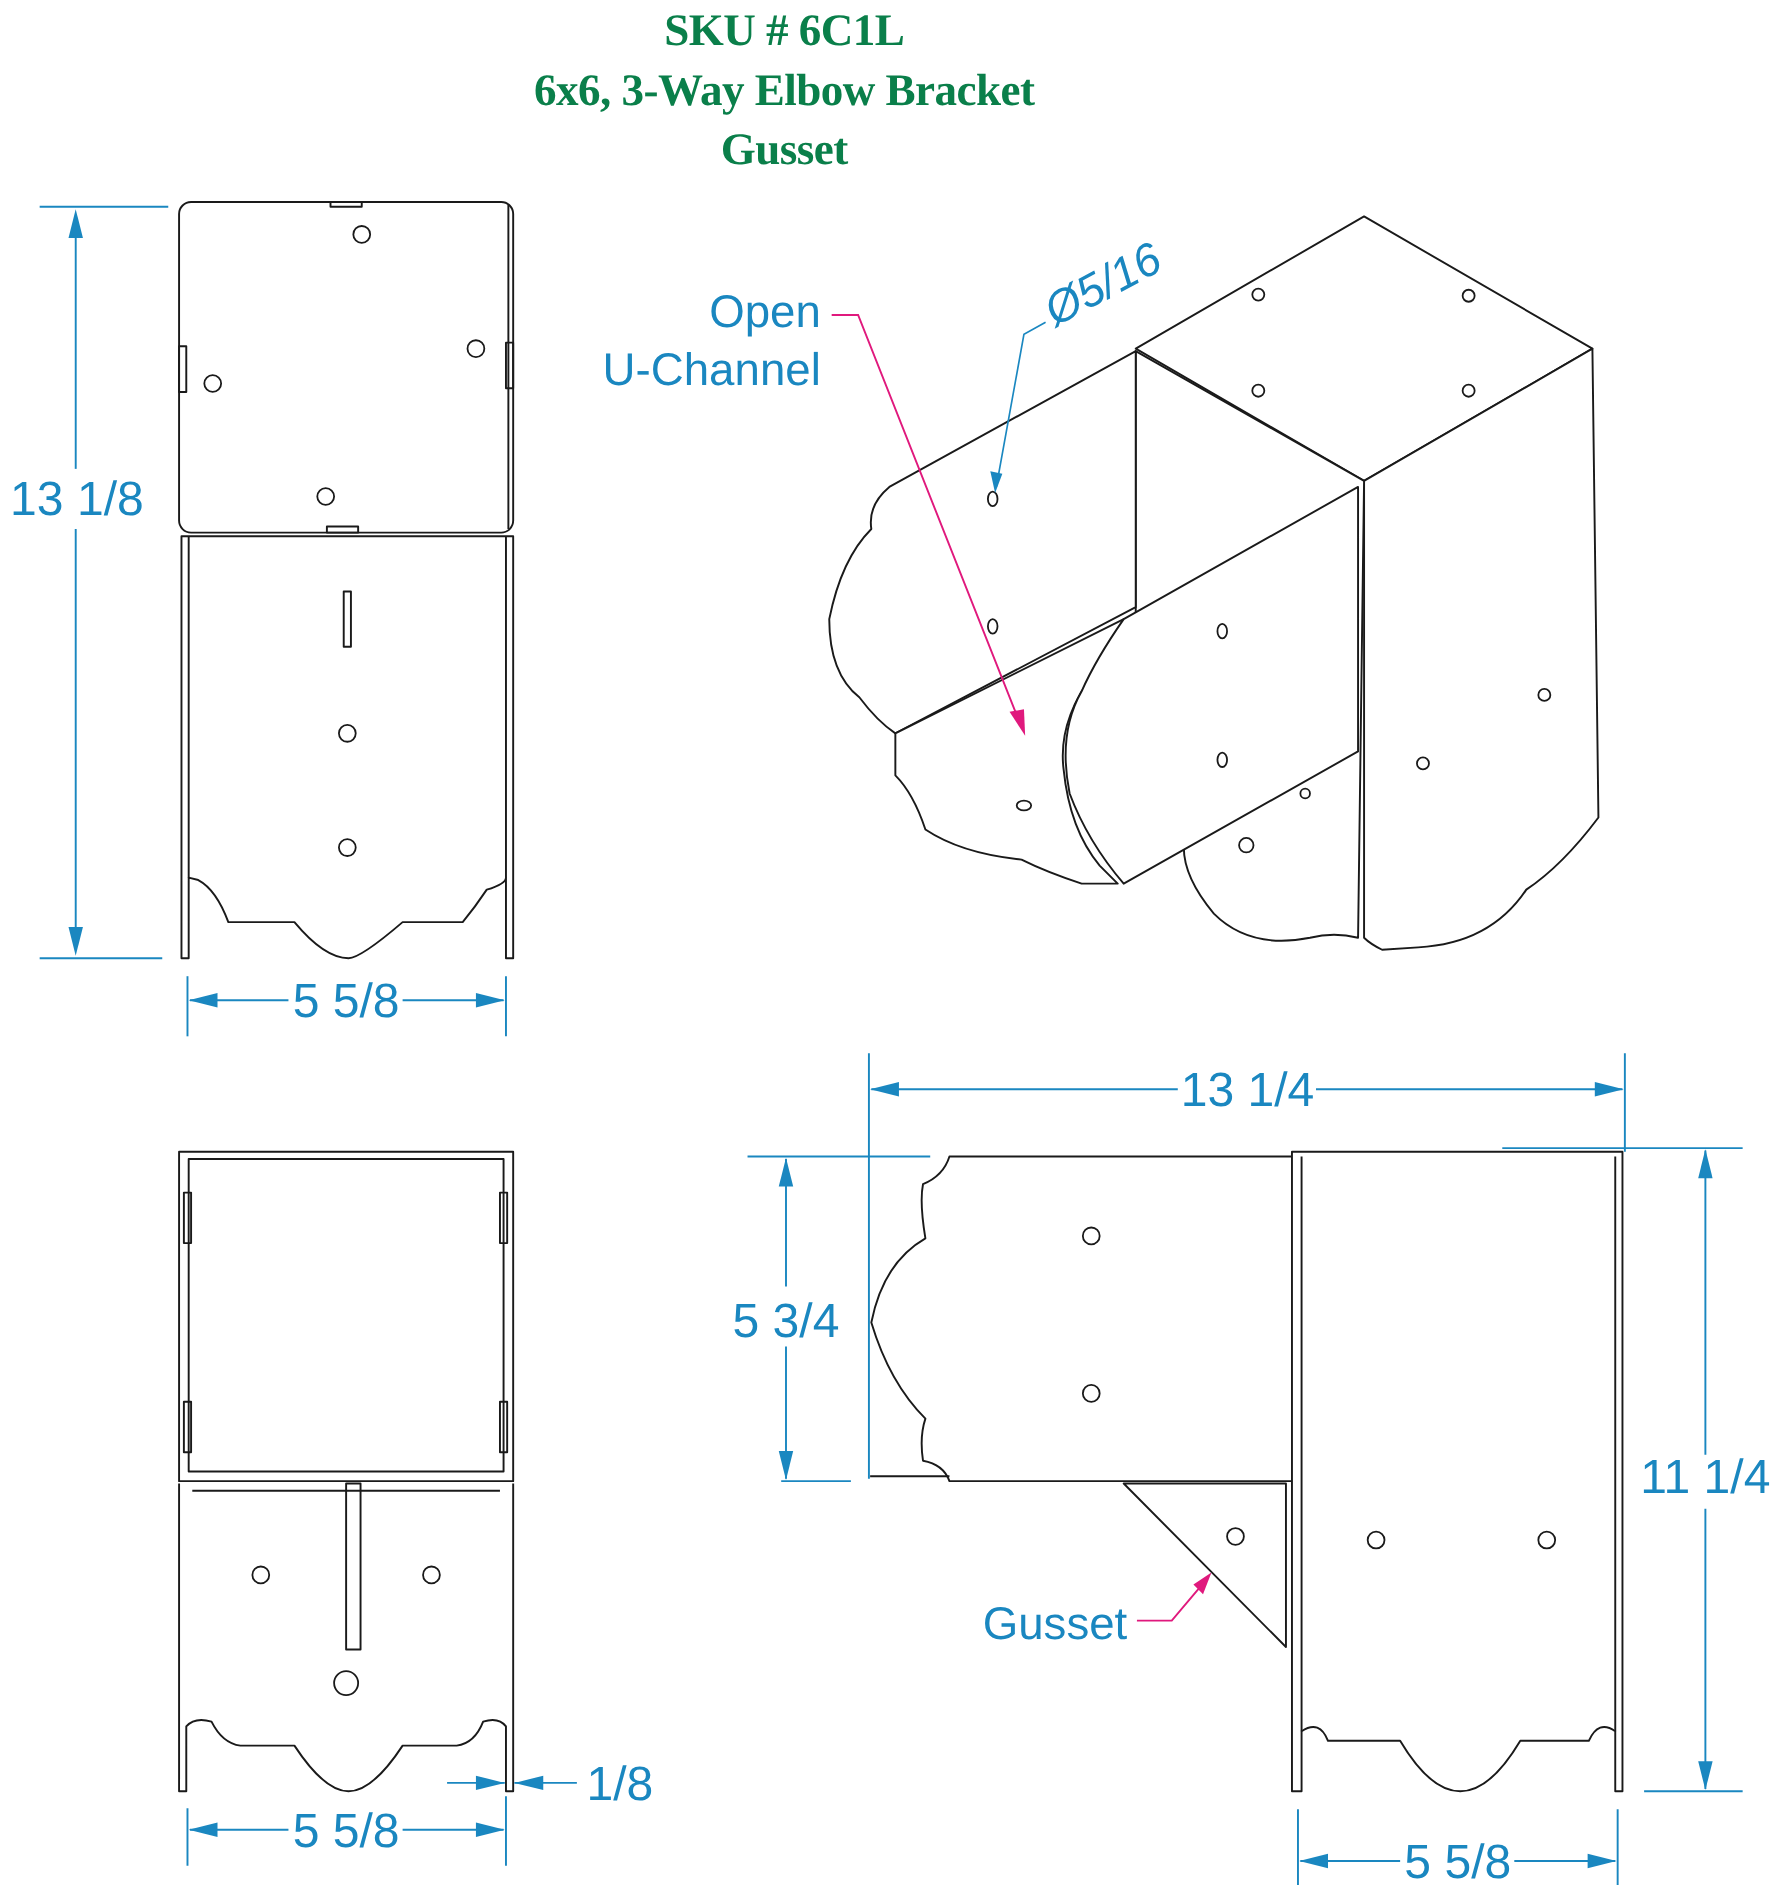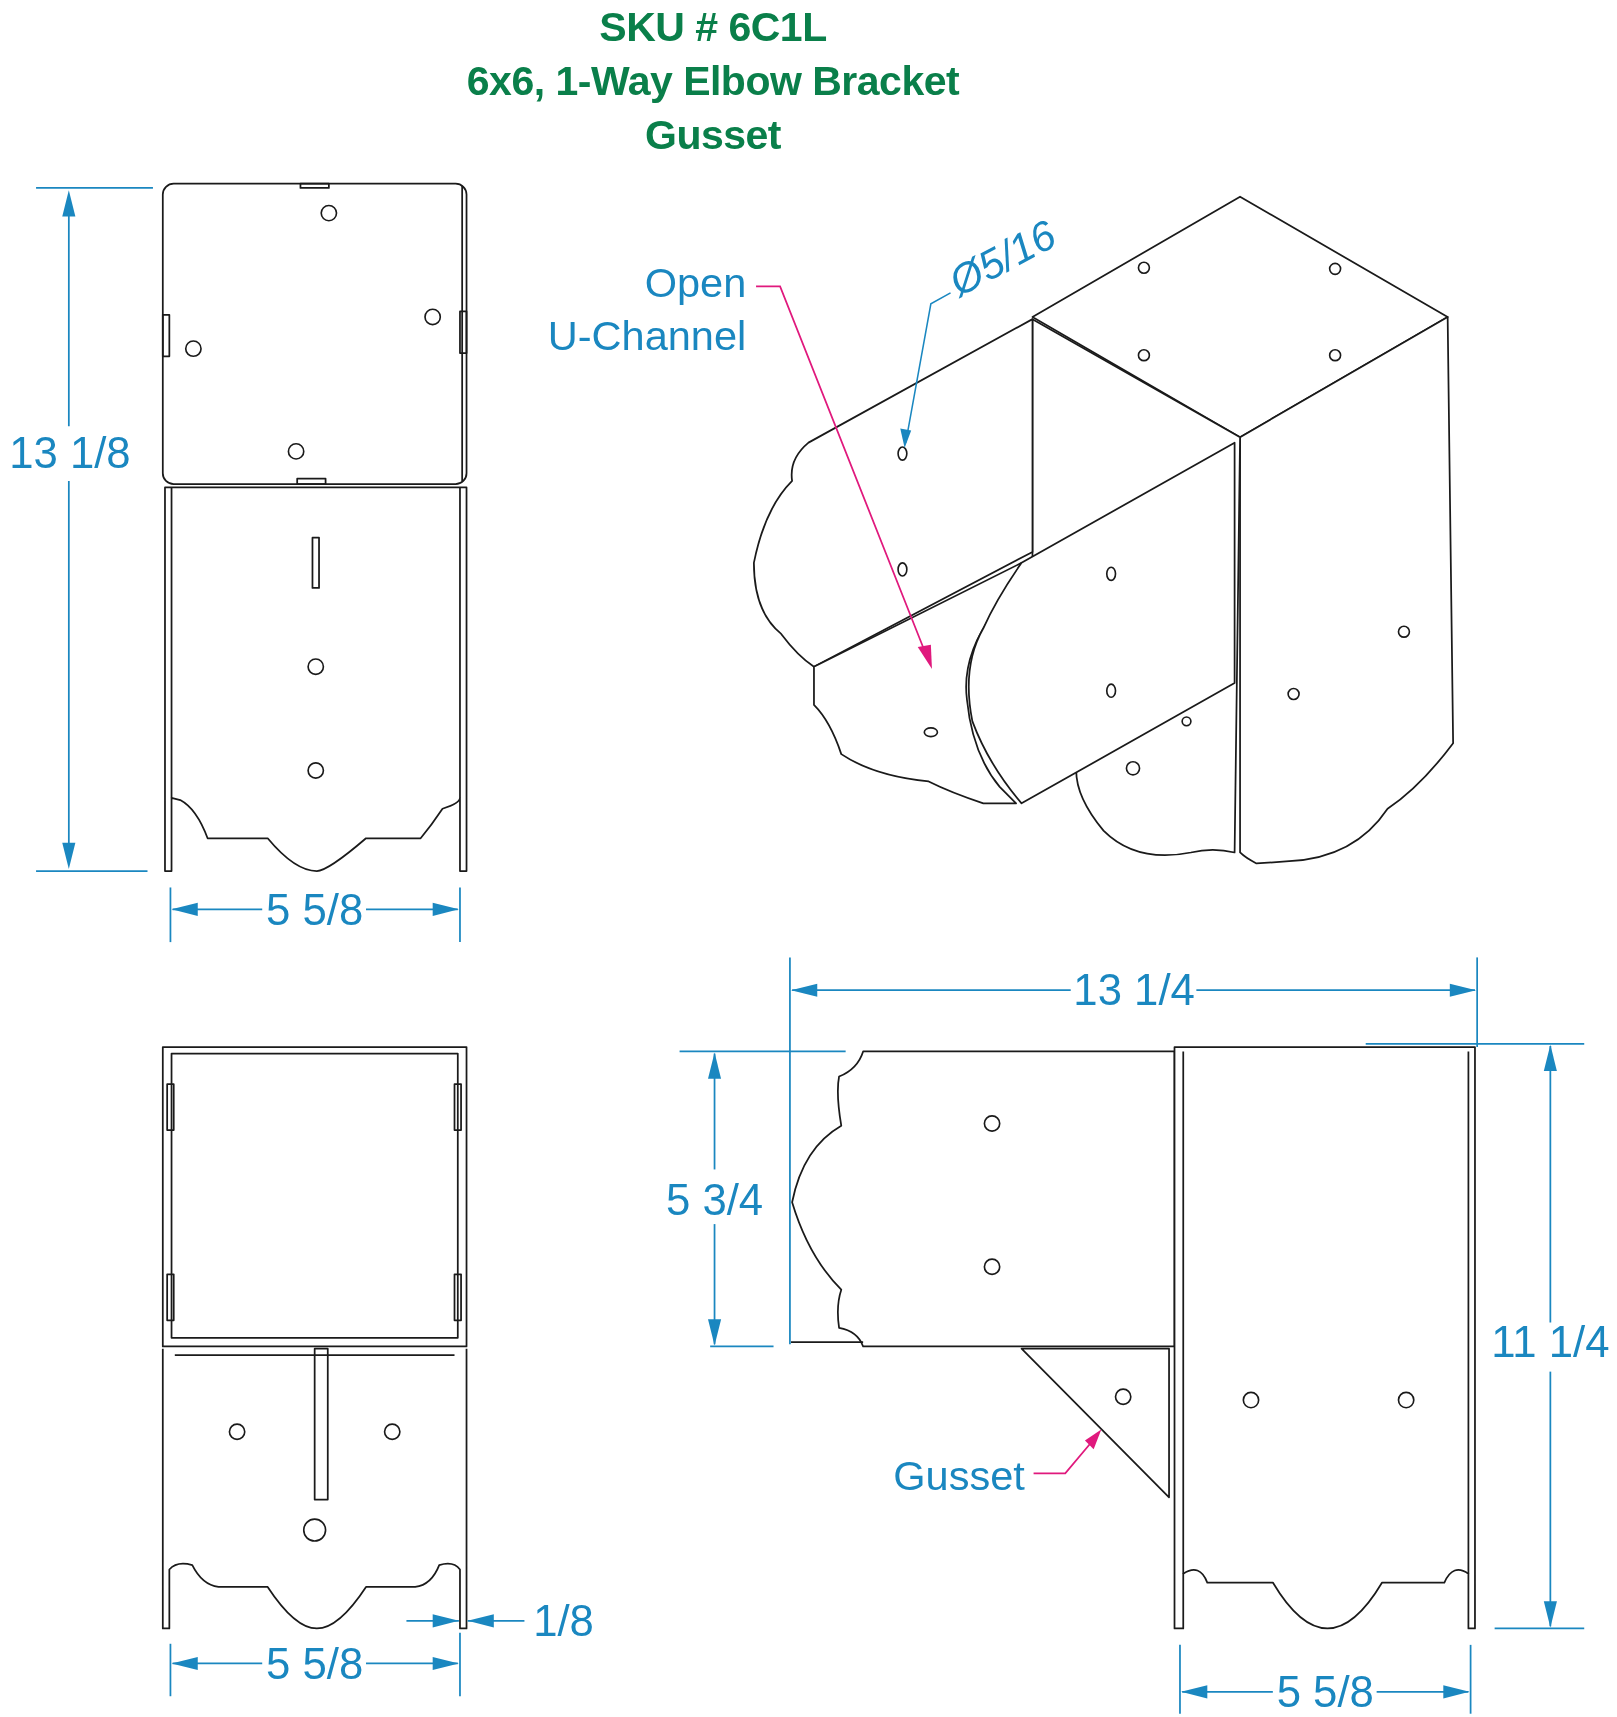--- a/index.html
+++ b/index.html
@@ -1,37 +1,37 @@
 <!DOCTYPE html>
 <html><head>
 <meta charset="utf-8">
 <style>
   html, body { margin:0; padding:0; background:#ffffff; }
   body { width:1617px; height:1717px; overflow:hidden; position:relative; font-family:"Liberation Sans", sans-serif; }
   #stage { position:absolute; left:0; top:0; width:1617px; height:1717px; }
-  .title-block { position:absolute; left:0; top:0; width:1426px; text-align:center; color:#0a7f4a; font-weight:bold; font-family:Liberation Sans, sans-serif; }
+  .title-block { position:absolute; left:0; top:0; width:1426px; text-align:center; color:#0a7f4a; font-weight:bold; font-family:Liberation Serif, serif; }
   .title-line { display:block; font-size:41px; line-height:54px; letter-spacing:-0.5px; }
   svg text { font-family:"Liberation Sans", sans-serif; }
   .dim { fill:#1a87c0; font-size:40px; }
   .lbl { fill:#1a87c0; font-size:38px; }
   .part { fill:none; stroke:#1a1a1a; stroke-width:1.6; stroke-linejoin:round; }
   .partw { fill:#ffffff; stroke:#1a1a1a; stroke-width:1.6; stroke-linejoin:round; }
   .hole { fill:#ffffff; stroke:#1a1a1a; stroke-width:1.5; }
   .dl { stroke:#1a87c0; stroke-width:1.6; fill:none; }
   .ah { fill:#1a87c0; }
   .lead { stroke:#e0197d; stroke-width:1.6; fill:none; }
   .leadh { fill:#e0197d; }
   .lead2 { stroke:#1a87c0; stroke-width:1.4; fill:none; }
 </style>
 </head>
 <body>
 
 <div class="title-block">
   <span class="title-line">SKU # 6C1L</span>
-  <span class="title-line">6x6, 1-Way Elbow Bracket</span>
+  <span class="title-line">6x6, 3-Way Elbow Bracket</span>
   <span class="title-line">Gusset</span>
 </div>
 
 <svg id="stage" viewBox="0 0 1480 1571" preserveAspectRatio="none" xmlns="http://www.w3.org/2000/svg">
 
   <g>
 
     <rect class="part" x="149" y="168" width="278" height="275" rx="10"></rect>
     <rect class="part" x="275" y="168" width="26" height="4"></rect>
     <rect class="part" x="272" y="438" width="26" height="5"></rect>

